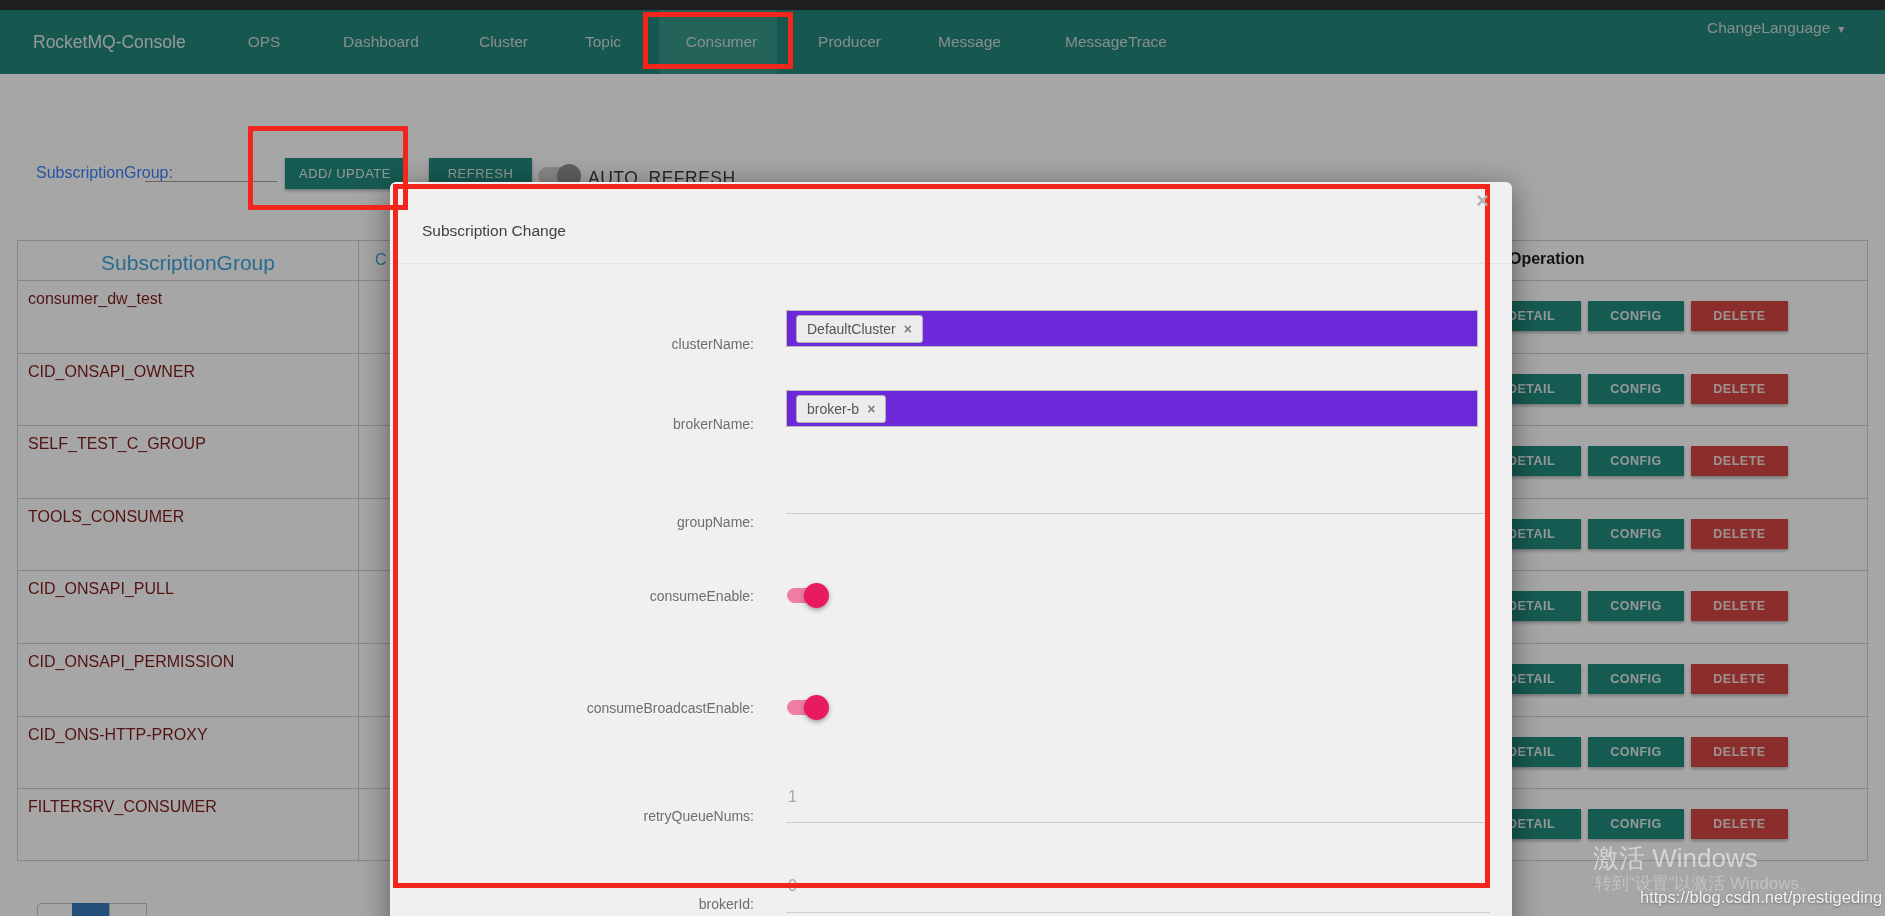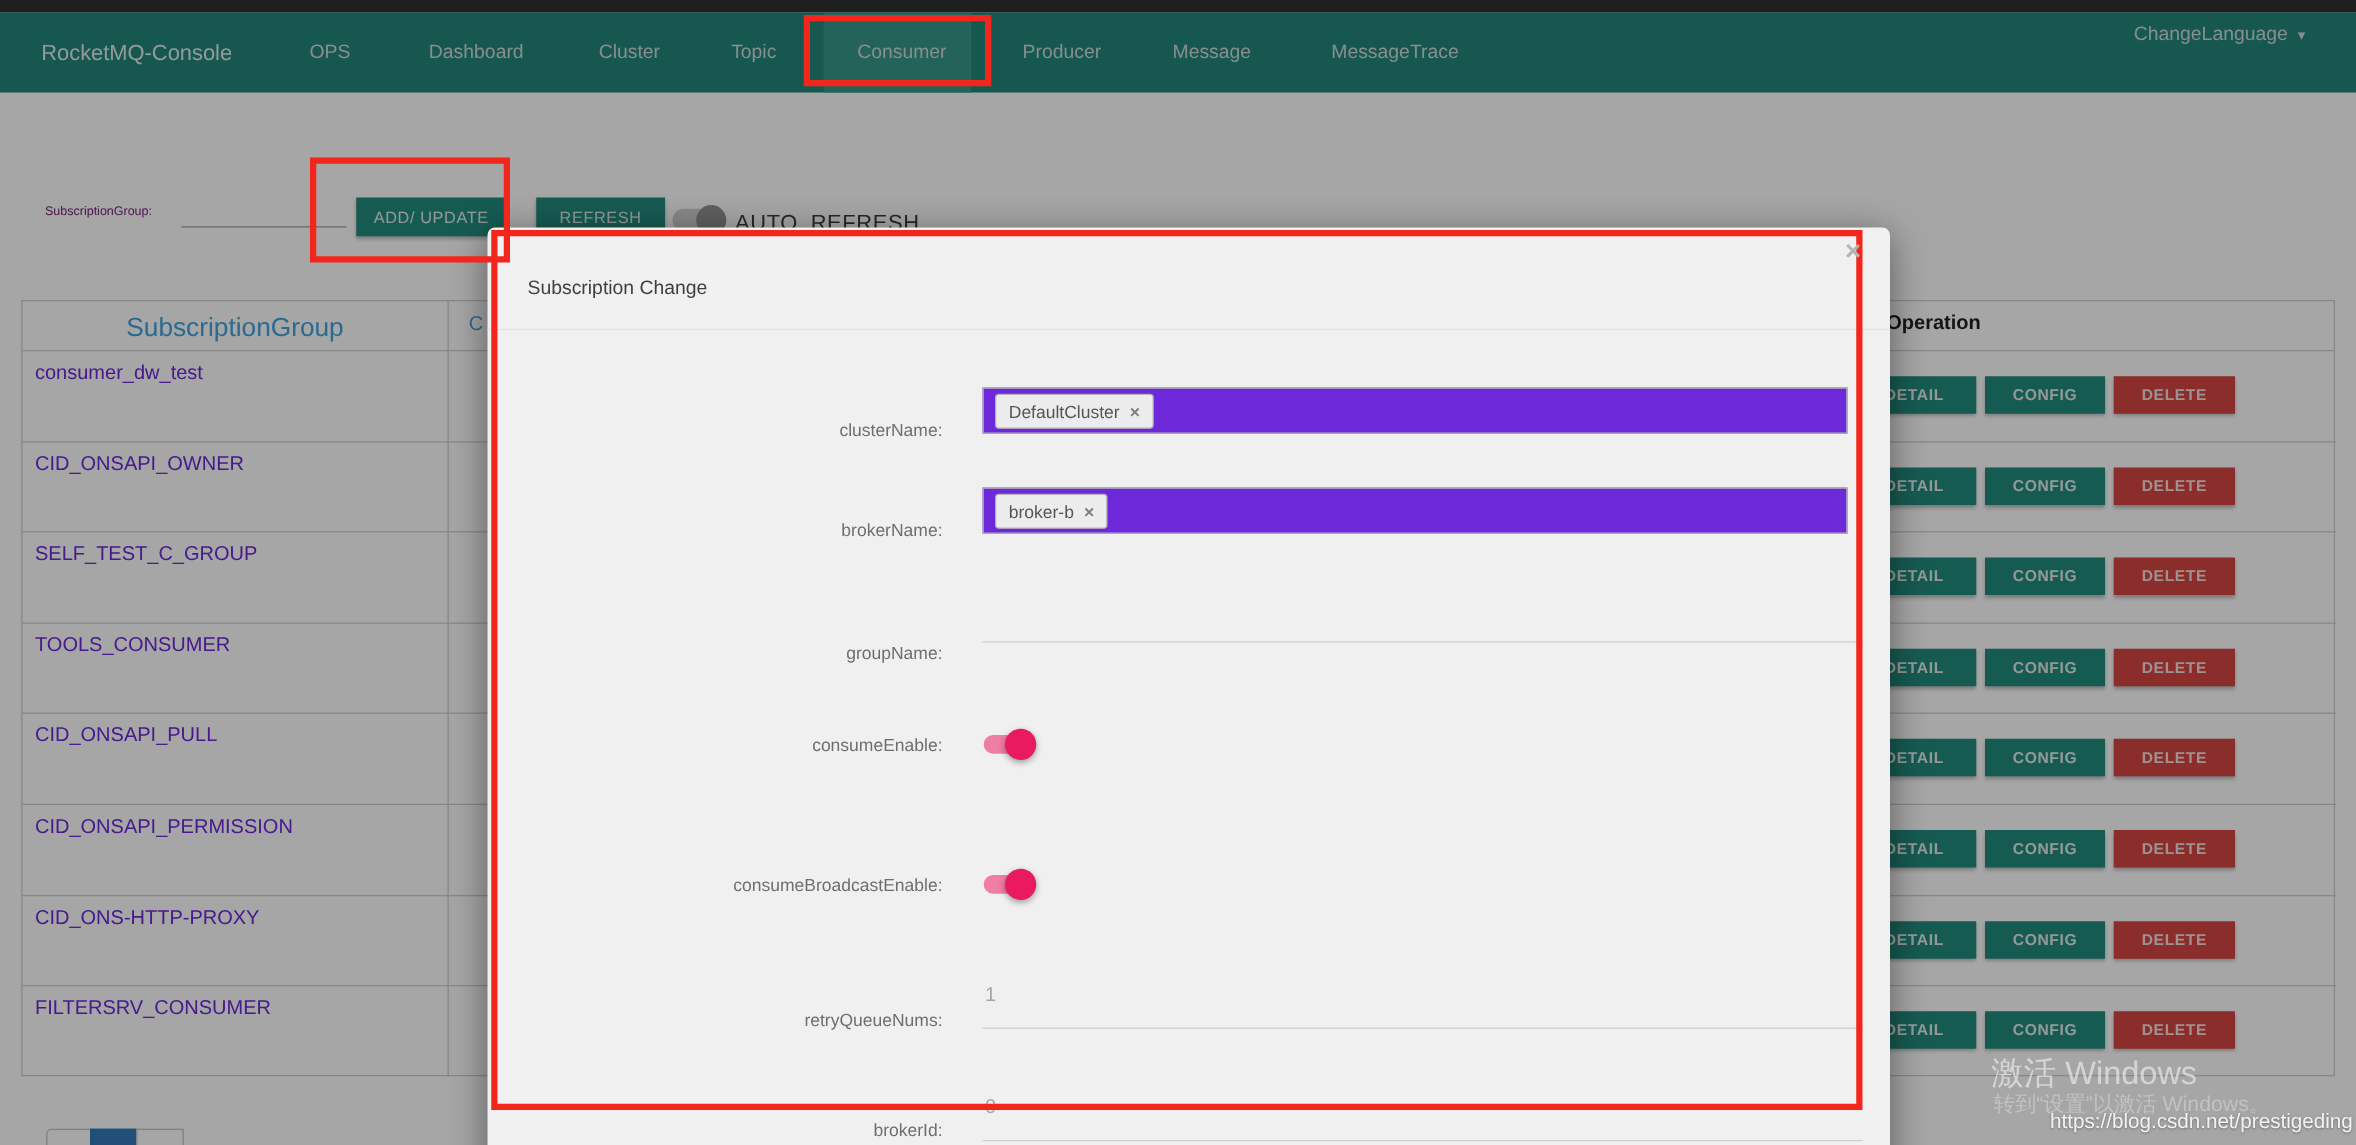--- a/index.html
+++ b/index.html
@@ -12,41 +12,41 @@
 
   
   .navbar { position:absolute; left:0; top:10px; width:1885px; height:64px; background:#23877b;padding-left:43px; }
   .nav-brand { position:absolute; left:33px; top:0; height:64px; line-height:64px; font-size:17.5px; color:#e2eceb; }
   .nav-item { position:absolute; top:0; height:64px; line-height:64px; font-size:15.5px; color:#cfdbd9; cursor:pointer; text-align:center; }
   .nav-active-bg { position:absolute; left:659px; top:0; width:118px; height:64px; background:#36988b; }
   .nav-lang { position:absolute; left:1707px; top:0; height:44px; line-height:36px; font-size:15.5px; color:#cfdbd9; cursor:pointer; }
   .caret { font-size:12px; margin-left:8px; }
 
   
-  .filter-label { position:absolute; left:36px; top:164px; font-size:10px; color:#701a75; }
+  .filter-label { position:absolute; left:36px; top:164px; font-size:16px; color:#3b82f6; }
   .filter-underline { position:absolute; left:145px; top:181px; width:132px; height:1px; background:#9e9e9e; }
   .btn { position:absolute; border:none; color:#e3ebe9; font-size:13px; letter-spacing:0.5px;
          text-align:center; cursor:pointer; box-shadow:0 2px 3px rgba(0,0,0,0.28); font-family:"Liberation Sans",sans-serif; }
   .btn-teal { background:#238d7e; }
   .btn-red  { background:#d64541; color:#f3e0df; }
   .btn-addupdate { left:285px; top:158px; width:120px; height:31px; }
   .btn-refresh   { left:429px; top:158px; width:103px; height:31px; }
   .toggle-off { position:absolute; left:538px; top:167px; width:40px; height:18px; border-radius:9px; background:#d2d2d2; cursor:pointer; }
   .toggle-off .knob { position:absolute; right:-3px; top:-3px; width:24px; height:24px; border-radius:50%; background:#939393; }
   .auto-refresh-label { position:absolute; left:588px; top:168px; font-size:17.5px; color:#3d3d3d; letter-spacing:0.5px; }
 
   
   .table-box { position:absolute; left:17px; top:240px; width:1851px; height:621px; border:1px solid #cfcfcf; background:transparent; }
   .t-head { position:absolute; left:0; top:0; width:100%; height:40px; border-bottom:1px solid #cfcfcf; }
   .th-sub { position:absolute; left:0; top:10px; width:340px; text-align:center; color:#3fa5dc; font-size:21px; cursor:pointer; }
   .th-c   { position:absolute; left:357px; top:10px; color:#3fa5dc; font-size:16px; cursor:pointer; }
   .th-op  { position:absolute; left:1491px; top:9px; color:#1f1f1f; font-size:16px; font-weight:bold; }
   .col-divider { position:absolute; left:340px; top:0; width:1px; height:620px; background:#cfcfcf; }
   .t-row { position:absolute; left:0; width:1851px; border-bottom:1px solid #cfcfcf; }
-  .t-row .name { position:absolute; left:10px; top:9px; font-size:16px; color:#6d28d9; }
+  .t-row .name { position:absolute; left:10px; top:9px; font-size:16px; color:#7f1d1d; }
   .row-btn { position:absolute; top:20px; height:30px; font-size:12.5px; font-weight:bold; letter-spacing:0.5px; }
   .rb-detail { left:1464px; width:99px; }
   .rb-config { left:1570px; width:96px; }
   .rb-delete { left:1673px; width:97px; }
 
   
   .pg { position:absolute; top:903px; height:30px; cursor:pointer; font-size:14px; text-align:center; }
   .pg-prev { left:37px;  width:36px; background:#ffffff; border:1px solid #c4c4c4; border-radius:4px 0 0 4px; }
   .pg-1    { left:72px;  width:38px; background:#337ab7; border:1px solid #337ab7; }
   .pg-next { left:109px; width:38px; background:#ffffff; border:1px solid #c4c4c4; }

